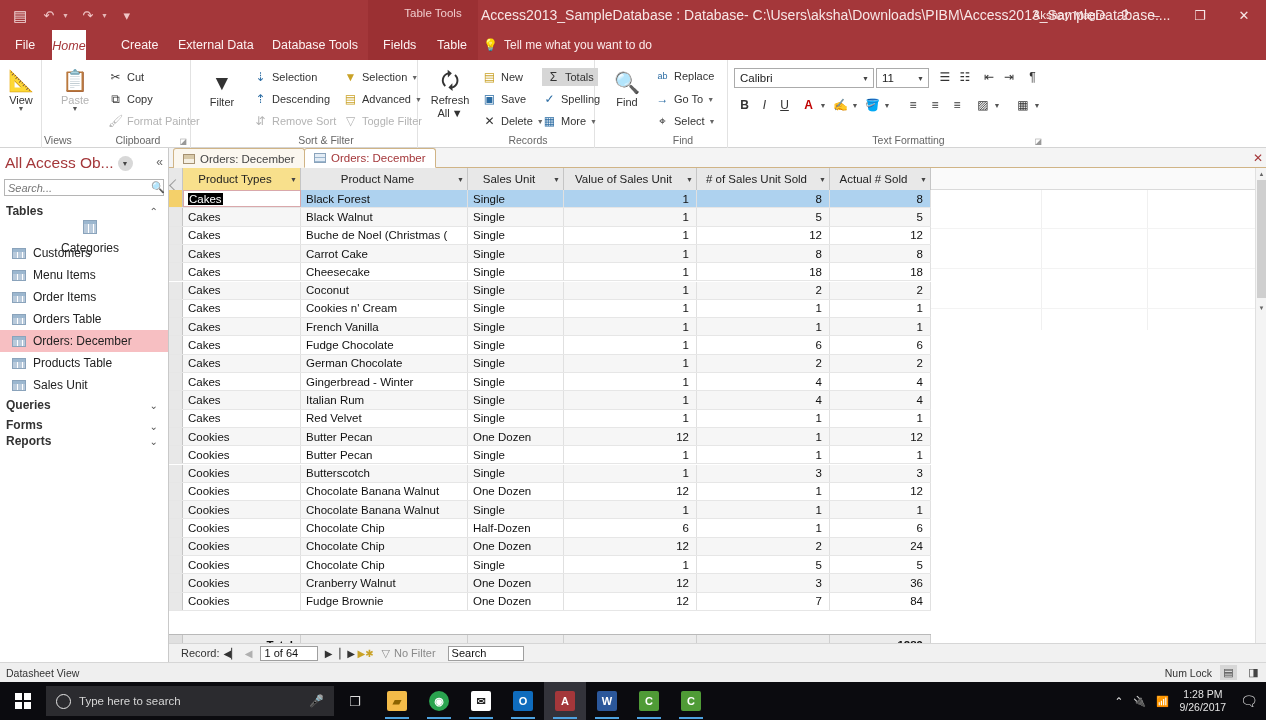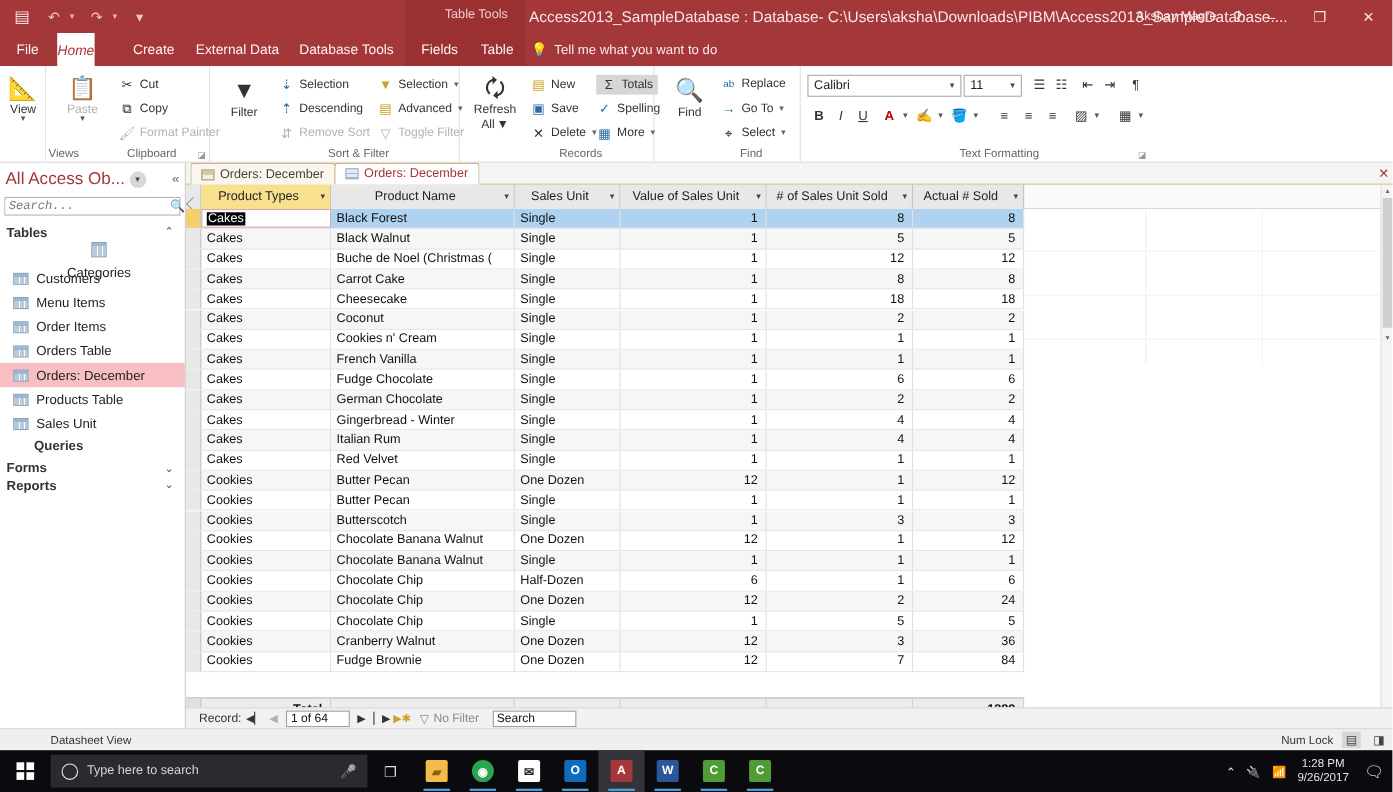--- a/index.html
+++ b/index.html
@@ -153,21 +153,21 @@
   .nav-collapse {
     position: absolute; right: 5px; top: 7px; font-size: 12px; color: #666;
   }
   .nav-search {
     position: absolute; left: 4px; top: 31px; width: 160px; height: 17px;
     border: 1px solid #b5b5b5; background: #fff;
     display: flex; align-items: center;
   }
   .nav-search input {
     border: none; outline: none; flex: 1; font-size: 11px; padding-left: 3px;
-    font-family: Liberation Mono, monospace; font-style: italic; color: #333;
+    font-family: Liberation Sans, sans-serif; font-style: italic; color: #333;
   }
   .nav-search .si { width: 18px; text-align: center; font-size: 11px; color: #2b6ca3; }
   .nav-group {
     position: absolute; left: 0; width: 168px; height: 18px;
     display: flex; align-items: center; font-size: 12px; font-weight: bold; color: #333;
     padding-left: 6px;
   }
   .nav-group .chev { position: absolute; right: 10px; font-size: 10px; color: #555; font-weight: normal;}
   .nav-item {
     position: absolute; left: 0; width: 168px; height: 22px;
@@ -338,21 +338,21 @@
     display: flex; align-items: center; padding-left: 3px; font-size: 11px; color: #111;
   }
 
   
   .statusbar {
     position: absolute; left: 0; top: 662px; width: 1266px; height: 20px;
     background: #efefef; border-top: 1px solid #d6d6d6;
     display: flex; align-items: center;
     font-size: 10.5px; color: #333;
   }
-  .statusbar .sleft { padding-left: 6px; margin-left: 40px; }
+  .statusbar .sleft { padding-left: 6px; }
   .statusbar .sright {
     position: absolute; right: 4px; display: flex; align-items: center; gap: 8px;
   }
   .vbtn {
     width: 17px; height: 15px; display: flex; align-items: center; justify-content: center;
     font-size: 11px; color: #444;
   }
   .vbtn.on { background: #d7d7d7; }
 
   
@@ -643,21 +643,21 @@
   </div>
   <div class="nav-item" style="top:204px;">
     <span class="tblico"></span>
     <span>Products Table</span>
   </div>
   <div class="nav-item" style="top:226px;">
     <span class="tblico"></span>
     <span>Sales Unit</span>
   </div>
 
-  <div class="nav-group" style="top:248px;margin-left:25px;">
+  <div class="nav-group" style="top:248px;">
     <span>Queries</span>
     <span class="chev">⌄</span>
   </div>
   <div class="nav-group" style="top:266px;align-items:flex-end;">
     <span>Forms</span>
     <span class="chev">⌄</span>
   </div>
   <div class="nav-group" style="top:284px;">
     <span>Reports</span>
     <span class="chev">⌄</span>

